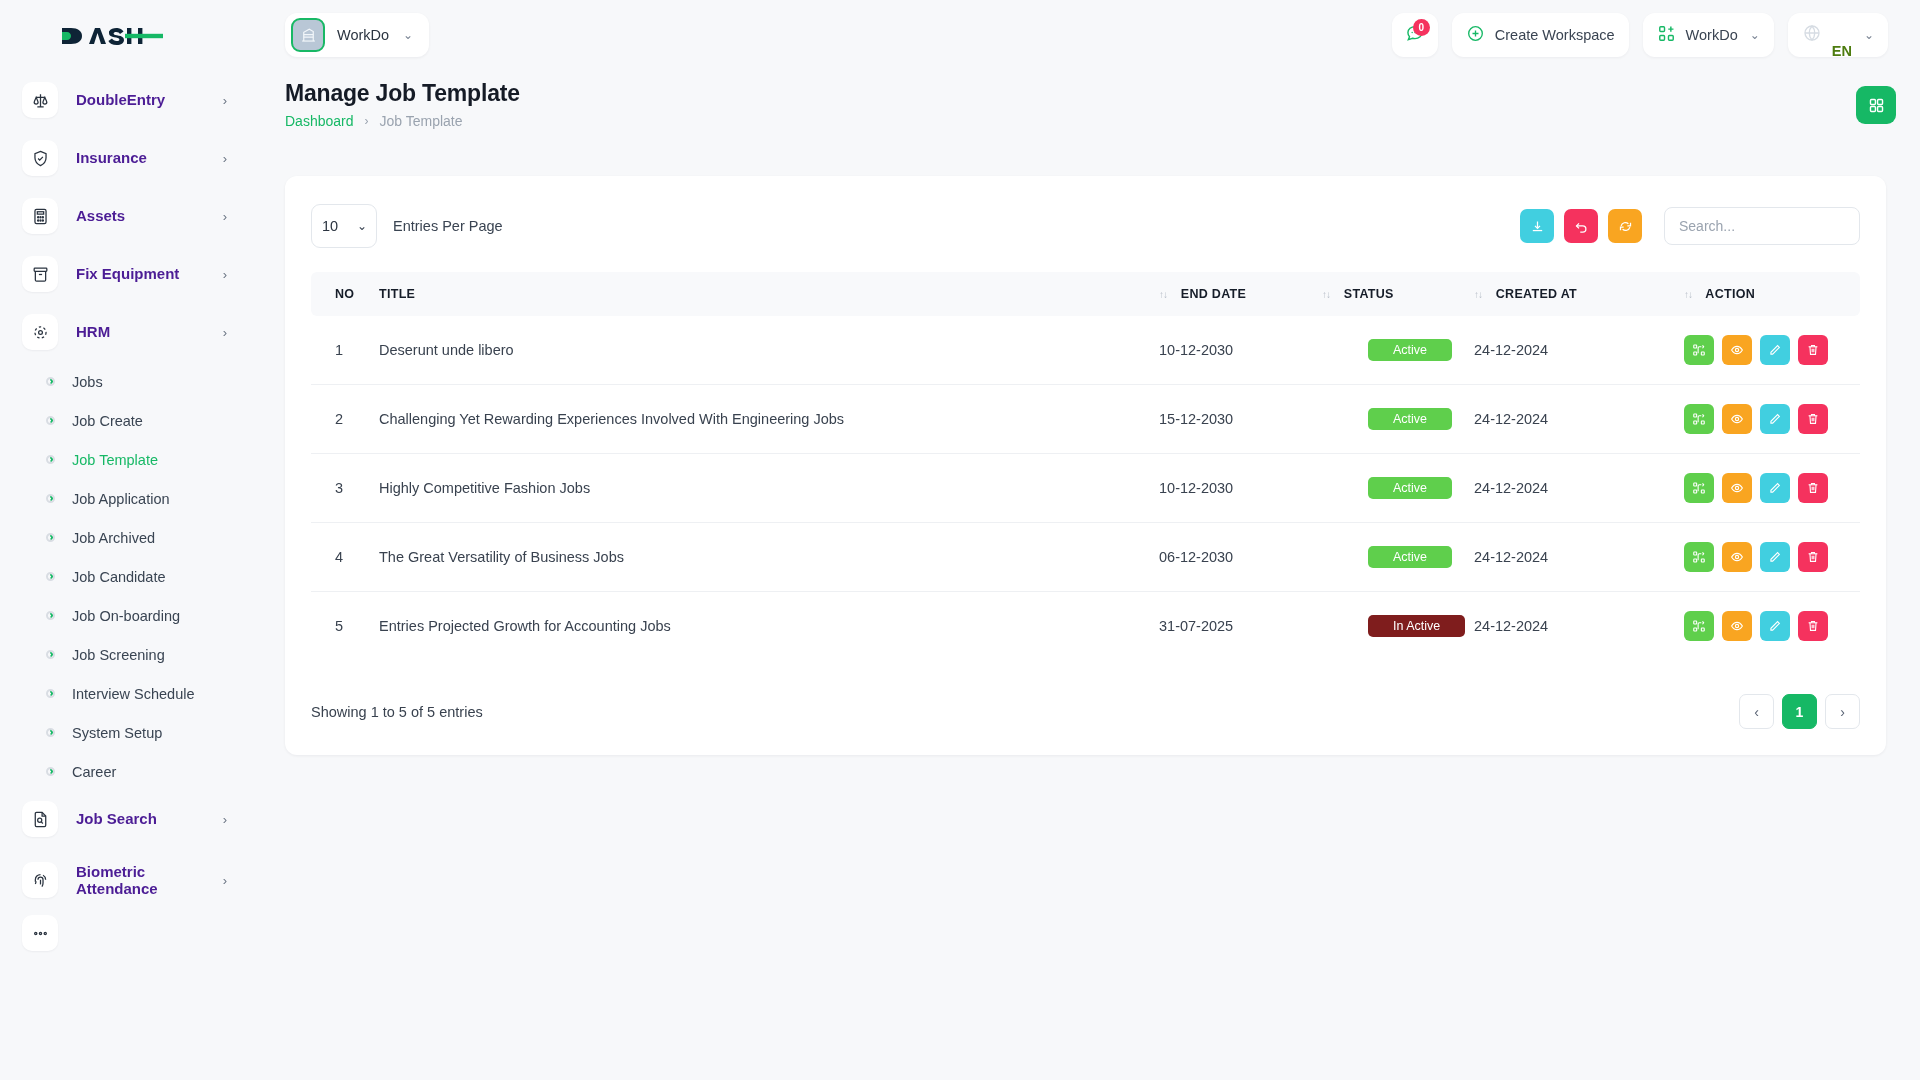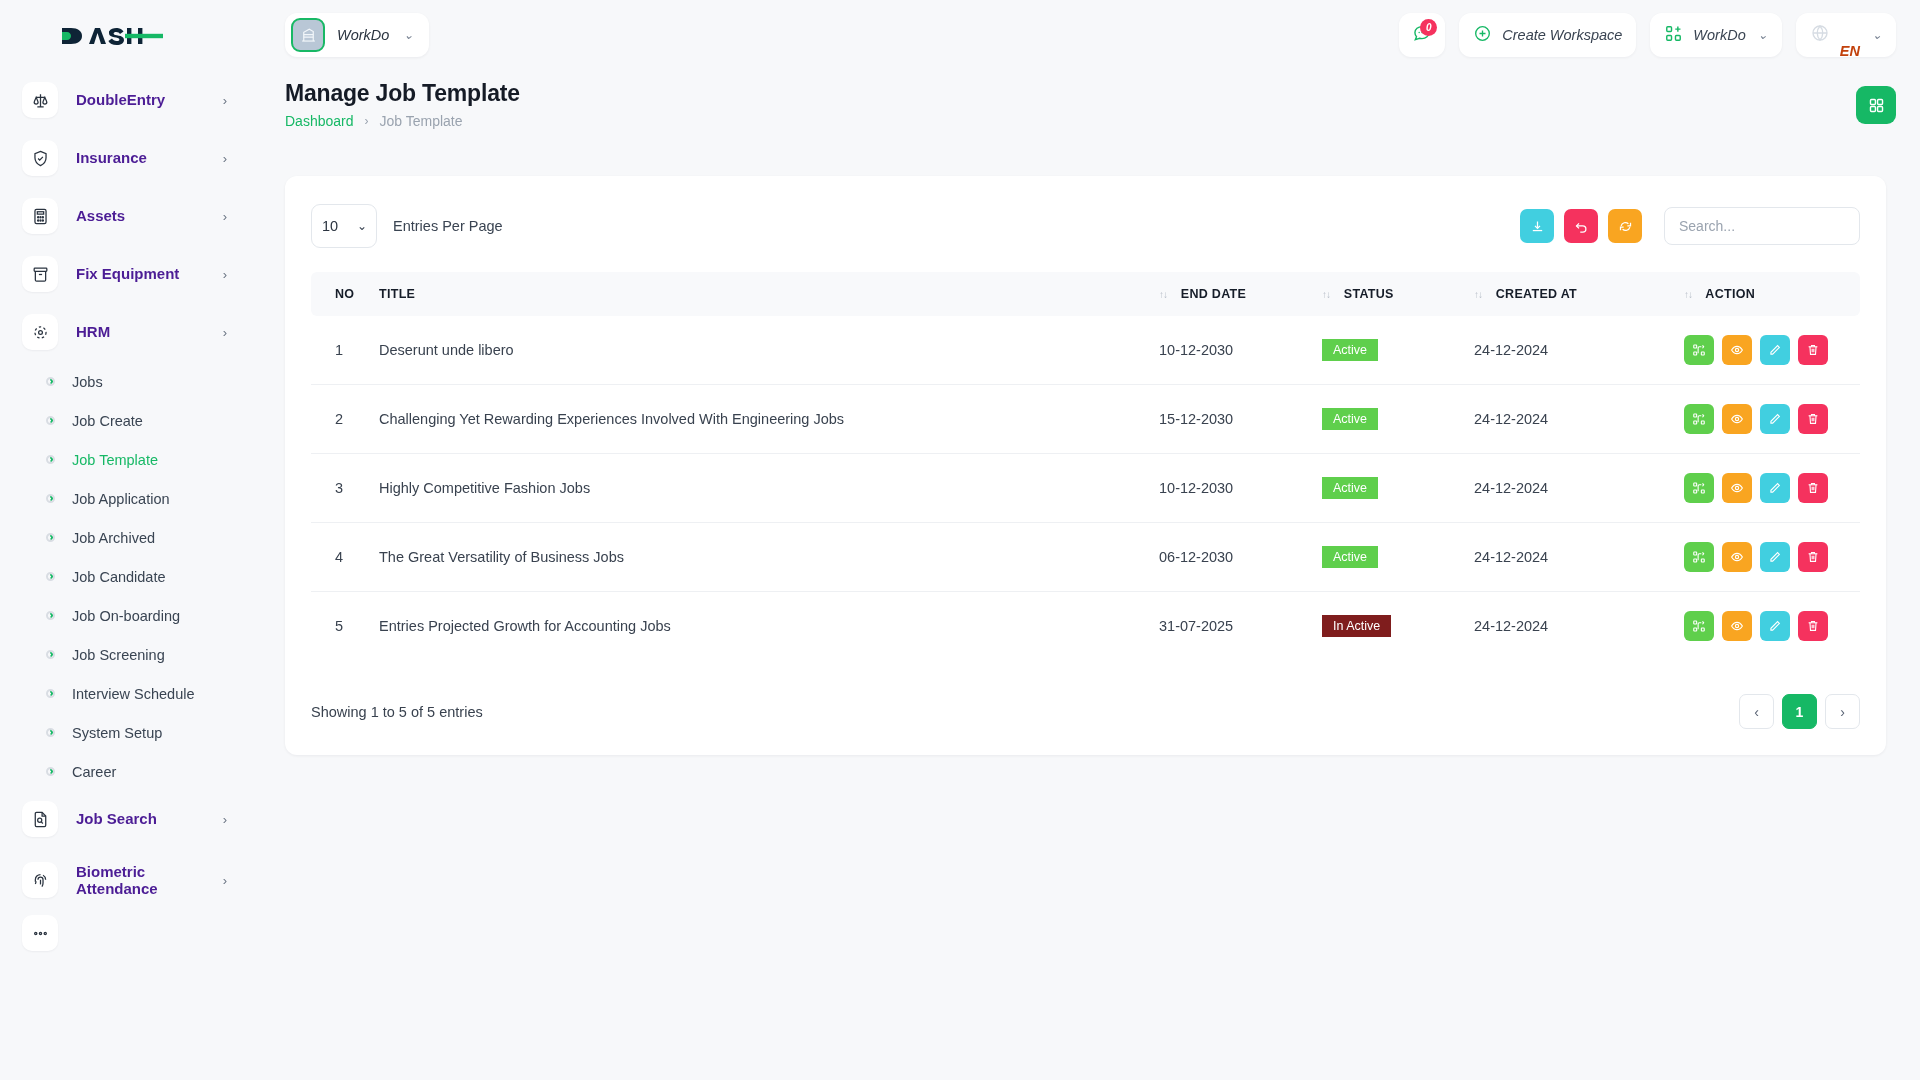--- a/index.html
+++ b/index.html
@@ -65,21 +65,21 @@
     border: 2px solid transparent;
     border-top-color: #16b865; border-right-color: #16b865;
     transform: rotate(40deg);
   }
   .sub-item .lbl { margin-left: 17px; font-size: 14.5px; color: #394452; }
   .sub-item.current .lbl { color: #16b865; }
 
   
   #topbar {
     position: absolute; left: 255px; top: 0; right: 0; height: 70px;
-    display: flex; align-items: center; padding: 0 24px 0 30px; font-style: italic;
+    display: flex; align-items: center; padding: 0 32px 0 30px;
   }
   .ws-pill {
     display: flex; align-items: center; gap: 12px;
     background: #fff; border-radius: 12px; height: 44px; padding: 0 16px 0 6px;
     box-shadow: 0 1px 3px rgba(16,24,40,.06);
     cursor: pointer;
   }
   .ws-avatar {
     width: 34px; height: 34px; border-radius: 9px;
     background: #b9c7d6; border: 2px solid #18b865;
@@ -98,21 +98,21 @@
     box-shadow: 0 1px 3px rgba(16,24,40,.05); cursor: pointer;
   }
   .icon-pill .txt { font-size: 14.5px; color: #3a4452; font-weight: 500; white-space: nowrap; }
   .badge {
     position: absolute; top: 6px; right: 8px;
     background: #f5325e; color: #fff; font-size: 10px; font-weight: 700;
     min-width: 17px; height: 17px; border-radius: 9px;
     display: flex; align-items: center; justify-content: center;
     padding: 0 4px;
   }
-  .lang-txt { color: #c2410c; font-weight: 700; font-size: 14.5px; margin-top: 32px; }
+  .lang-txt { color: #4d7c0f; font-weight: 700; font-size: 14.5px; margin-top: 32px; }
 
   
   #pagehead {
     position: absolute; left: 255px; top: 70px; right: 0; height: 80px;
     padding: 10px 24px 0 30px;
   }
   .page-title { font-size: 23px; font-weight: 700; color: #151b26; letter-spacing: -.2px; }
   .crumb { margin-top: 6px; display: flex; align-items: center; gap: 11px; font-size: 14px; }
   .crumb a { color: #16b865; text-decoration: none; cursor: pointer; }
   .crumb .sep { color: #9aa3af; font-size: 12px; }
@@ -176,22 +176,22 @@
   }
   tbody tr:last-child td { border-bottom: none; }
   tbody td:first-child { padding-left: 24px; }
   .col-no { width: 68px; }
   .col-title { width: 780px; }
   .col-end { width: 163px; }
   .col-status { width: 152px; }
   .col-created { width: 210px; }
 
   .chip {
-    display: inline-block; padding: 4px 11px; border-radius: 0;
-    color: #fff; font-size: 12.5px; font-weight: 500;
+    display: inline-block; padding: 4px 25px; border-radius: 5px;
+    color: #fff; font-size: 12.5px; font-weight: 500; margin-left: 46px;
   }
   .chip.active { background: #5fcf4c; }
   .chip.inactive { background: #7f1d1d; }
 
   .actions { display: flex; gap: 8px; }
   .act {
     width: 30px; height: 30px; border-radius: 6px; border: none;
     display: flex; align-items: center; justify-content: center; cursor: pointer;
   }
   .act svg { width: 14px; height: 14px; stroke: #fff; fill: none; stroke-width: 1.9; }

